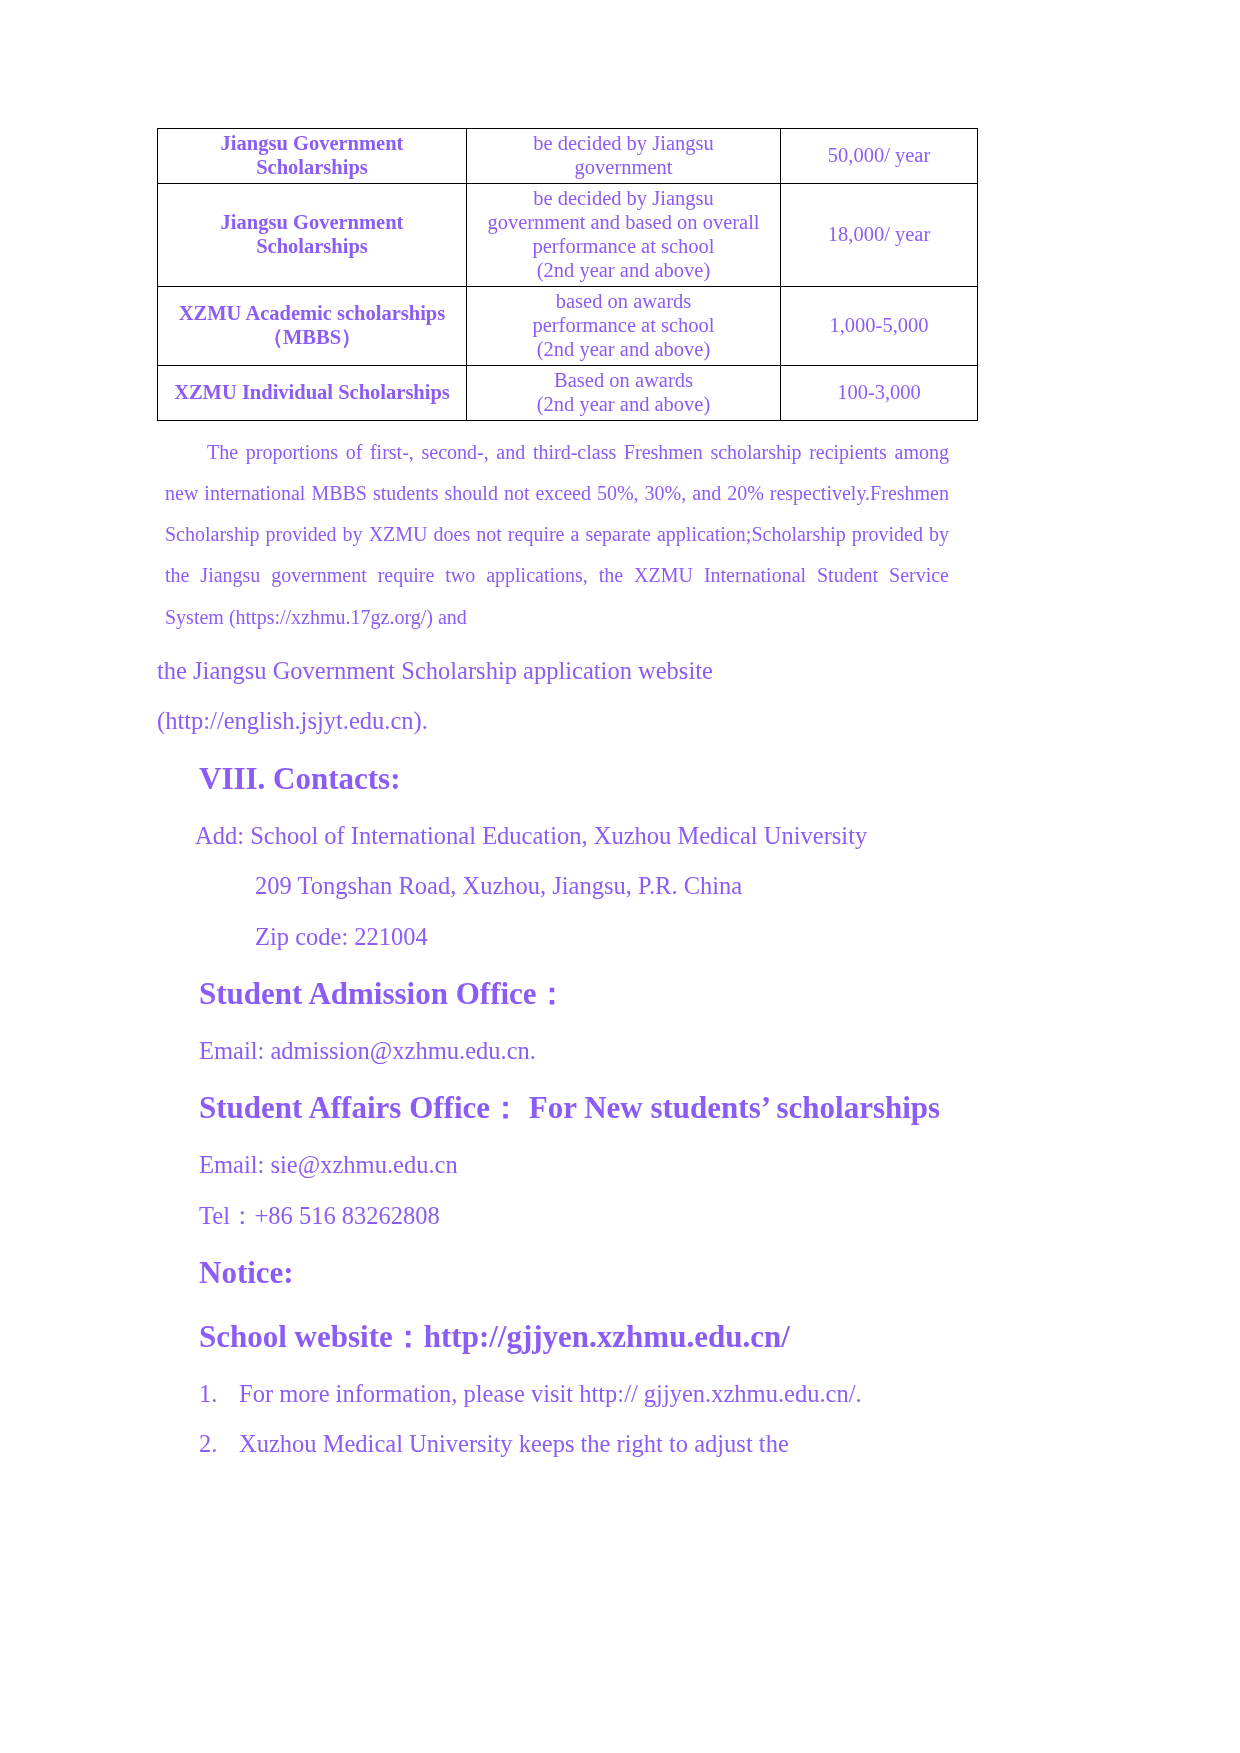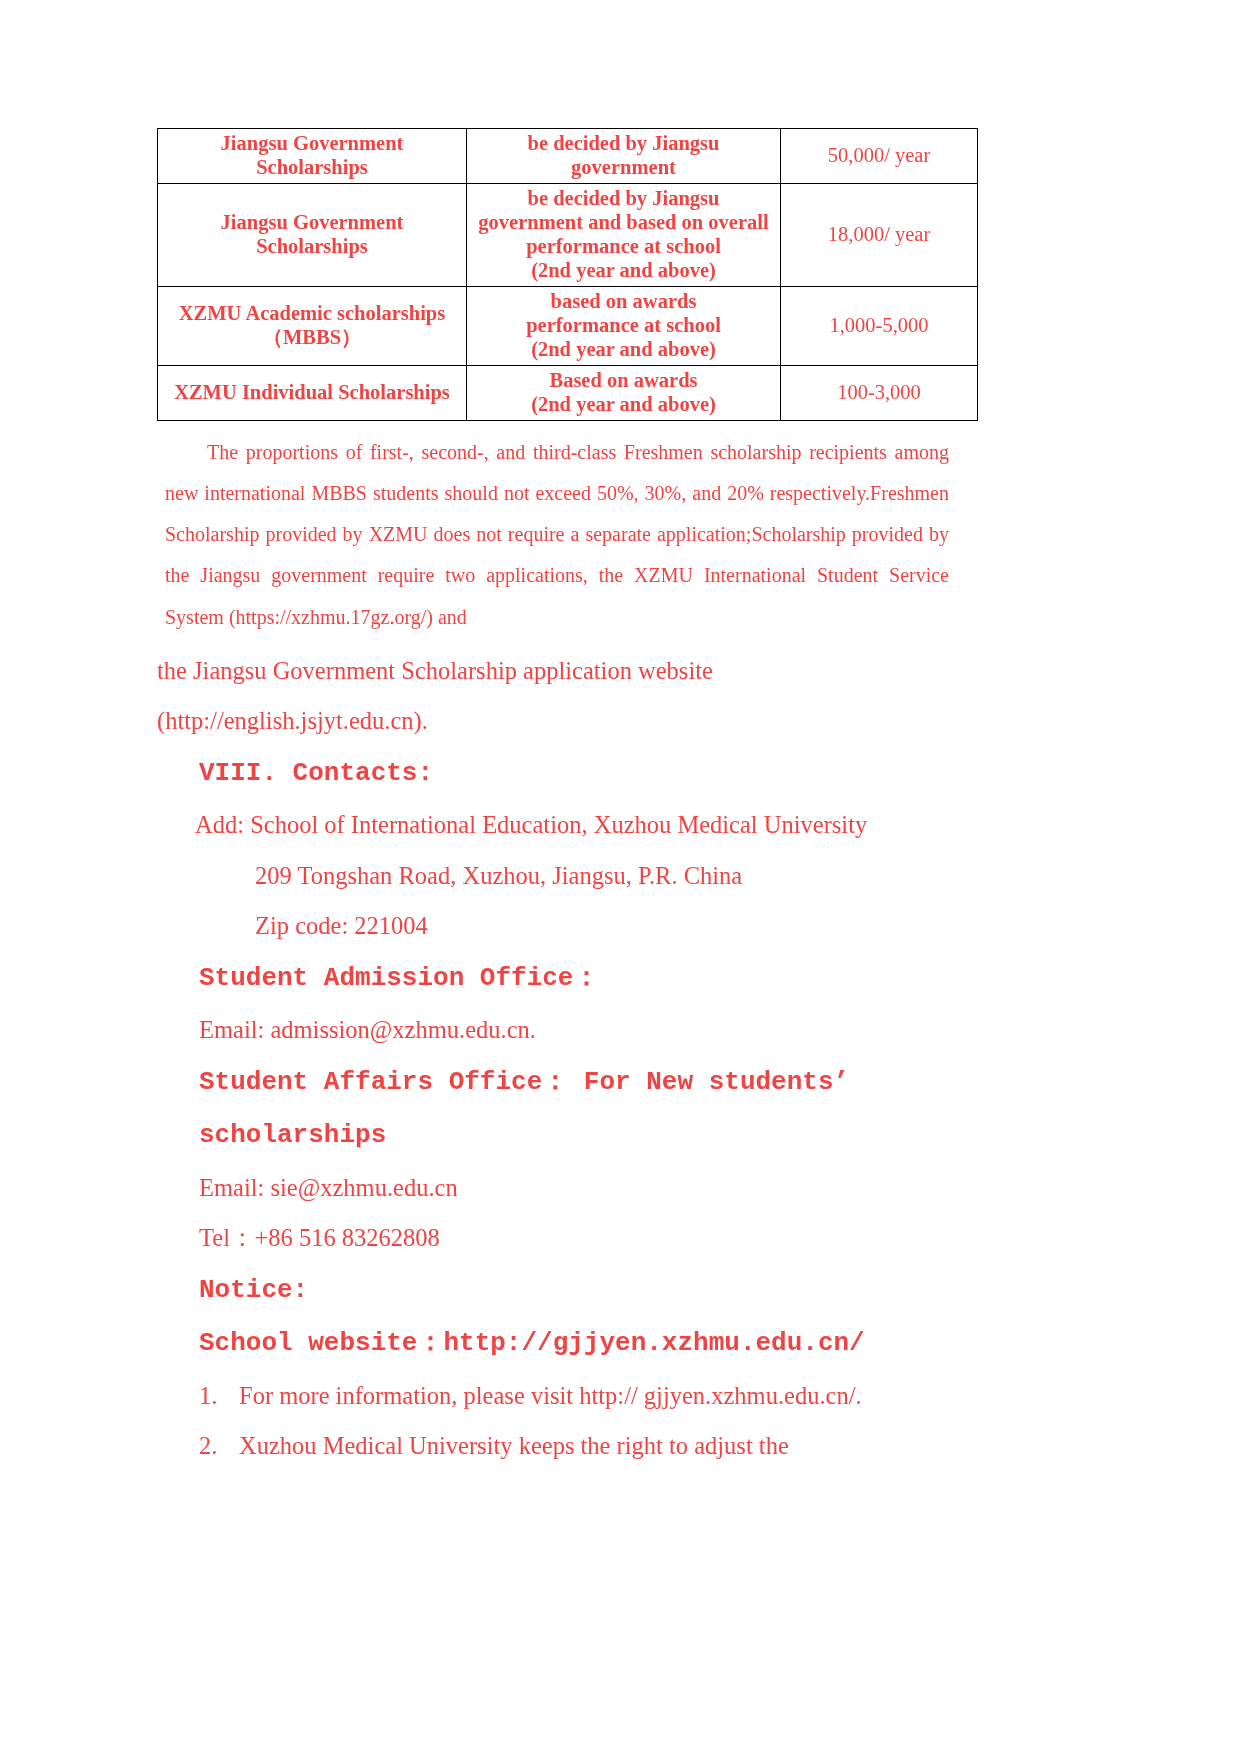--- a/index.html
+++ b/index.html
@@ -7,21 +7,21 @@
     padding: 0;
     background: #ffffff;
   }
   .page {
     position: relative;
     width: 1240px;
     height: 1753px;
     background: #ffffff;
     margin: 0 auto;
     font-family: "Liberation Serif", "DejaVu Serif", serif;
-    color: #ef4444;
+    color: #8b5cf6;
     overflow: hidden;
     border-radius: 24px;
   }
   .content {
     position: absolute;
     left: 157px;
     top: 128px;
     width: 800px;
   }
 
@@ -39,21 +39,21 @@
     text-align: center;
     font-size: 20.5px;
     line-height: 1.17;
   }
   td.col-name {
     width: 300px;
     font-weight: bold;
   }
   td.col-criteria {
     width: 305px;
-    font-weight: bold;
+    font-weight: normal;
   }
   td.col-amount {
     width: 188px;
     font-weight: normal;
   }
   .cell-line { display: block; white-space: nowrap; }
 
   
   .para {
     font-size: 20px;
@@ -67,26 +67,25 @@
     margin-top: 11px;
     text-indent: 42px;
   }
   .line-left {
     font-size: 24.5px;
     line-height: 2.06;
     text-align: left;
     margin: 0;
   }
   .heading {
-    font-size: 26px;
+    font-size: 31px;
     line-height: 2.06;
     font-weight: bold;
     margin: 0;
     padding-left: 42px;
-    font-family: Liberation Mono, monospace;
   }
   .indent1 { padding-left: 38px; }
   .indent2 { padding-left: 98px; }
   .indent-body { padding-left: 42px; }
   .notice-item {
     font-size: 24.5px;
     line-height: 2.06;
     margin: 0;
     padding-left: 42px;
     text-align: justify;

